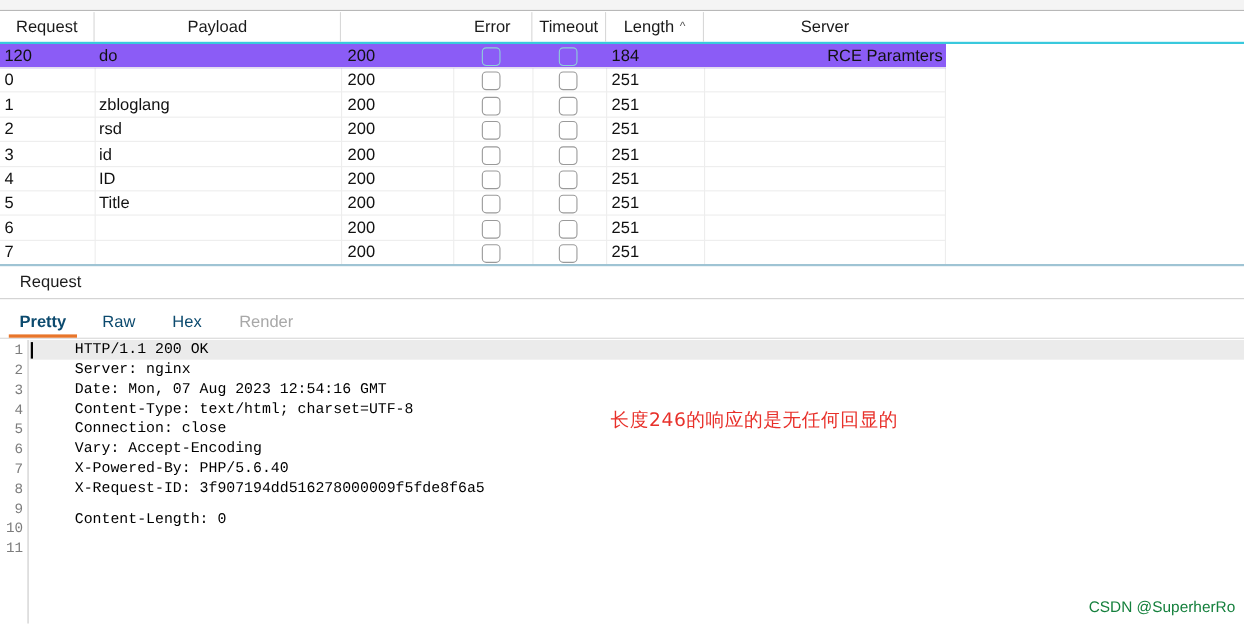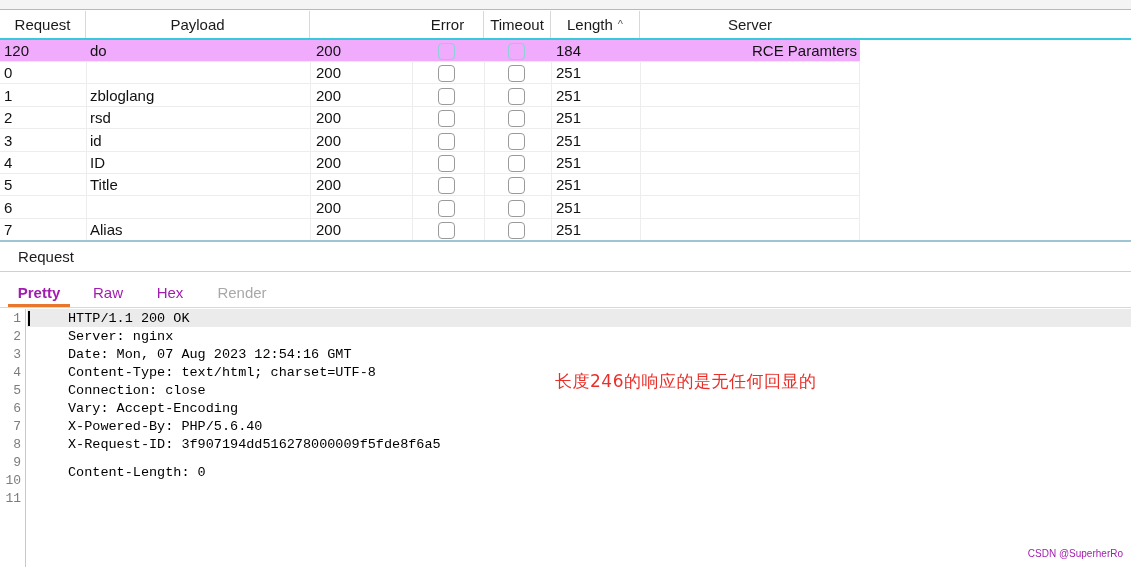--- a/index.html
+++ b/index.html
@@ -70,21 +70,21 @@
   }
   .trow {
     position: absolute;
     left: 0;
     width: 860px;
     height: 22px;
     box-sizing: border-box;
     border-bottom: 1px solid #ededed;
   }
   .trow.selected {
-    background: #f0abfc;
+    background: #8b5cf6;
   }
   .td {
     position: absolute;
     top: 0;
     height: 22px;
     line-height: 22px;
     font-size: 15px;
     color: #111111;
     box-sizing: border-box;
     white-space: nowrap;
@@ -159,21 +159,21 @@
     background: #ffffff;
     border-bottom: 1px solid #d8d8d8;
     box-sizing: border-box;
   }
   .view-tab {
     position: absolute;
     top: 0;
     height: 28px;
     line-height: 27px;
     font-size: 15px;
-    color: #a21caf;
+    color: #0c4a6e;
     text-align: center;
     box-sizing: border-box;
     white-space: nowrap;
   }
   .view-tab.active {
     border-bottom: 3px solid #e8762b;
     font-weight: 600;
   }
   .view-tab.disabled { color: #a8a8a8; }
 
@@ -235,22 +235,22 @@
     font-size: 17px;
     color: #e8302a;
     white-space: nowrap;
     letter-spacing: 0.5px;
   }
 
   
   .watermark {
     position: absolute;
     right: 8px; bottom: 8px;
-    font-size: 10px;
-    color: #a21caf;
+    font-size: 14px;
+    color: #15803d;
     white-space: nowrap;
   }
 </style>
 </head>
 <body>
 
 <div class="top-strip"></div>
 
 <div class="results-table">
 
@@ -339,21 +339,20 @@
       <div class="trow" style="top: 156.8px;">
         <div class="td c-request">6</div>
         <div class="td c-status">200</div>
         <div class="td c-length">251</div>
         <div class="td c-comment"></div>
         <div class="cbox c-error"></div>
         <div class="cbox c-timeout"></div>
       </div>
       <div class="trow" style="top: 179.2px;">
         <div class="td c-request">7</div>
-        <div class="td c-payload">Alias</div>
         <div class="td c-status">200</div>
         <div class="td c-length">251</div>
         <div class="td c-comment"></div>
         <div class="cbox c-error"></div>
         <div class="cbox c-timeout"></div>
       </div>
     </div>
 
 </div>
 

